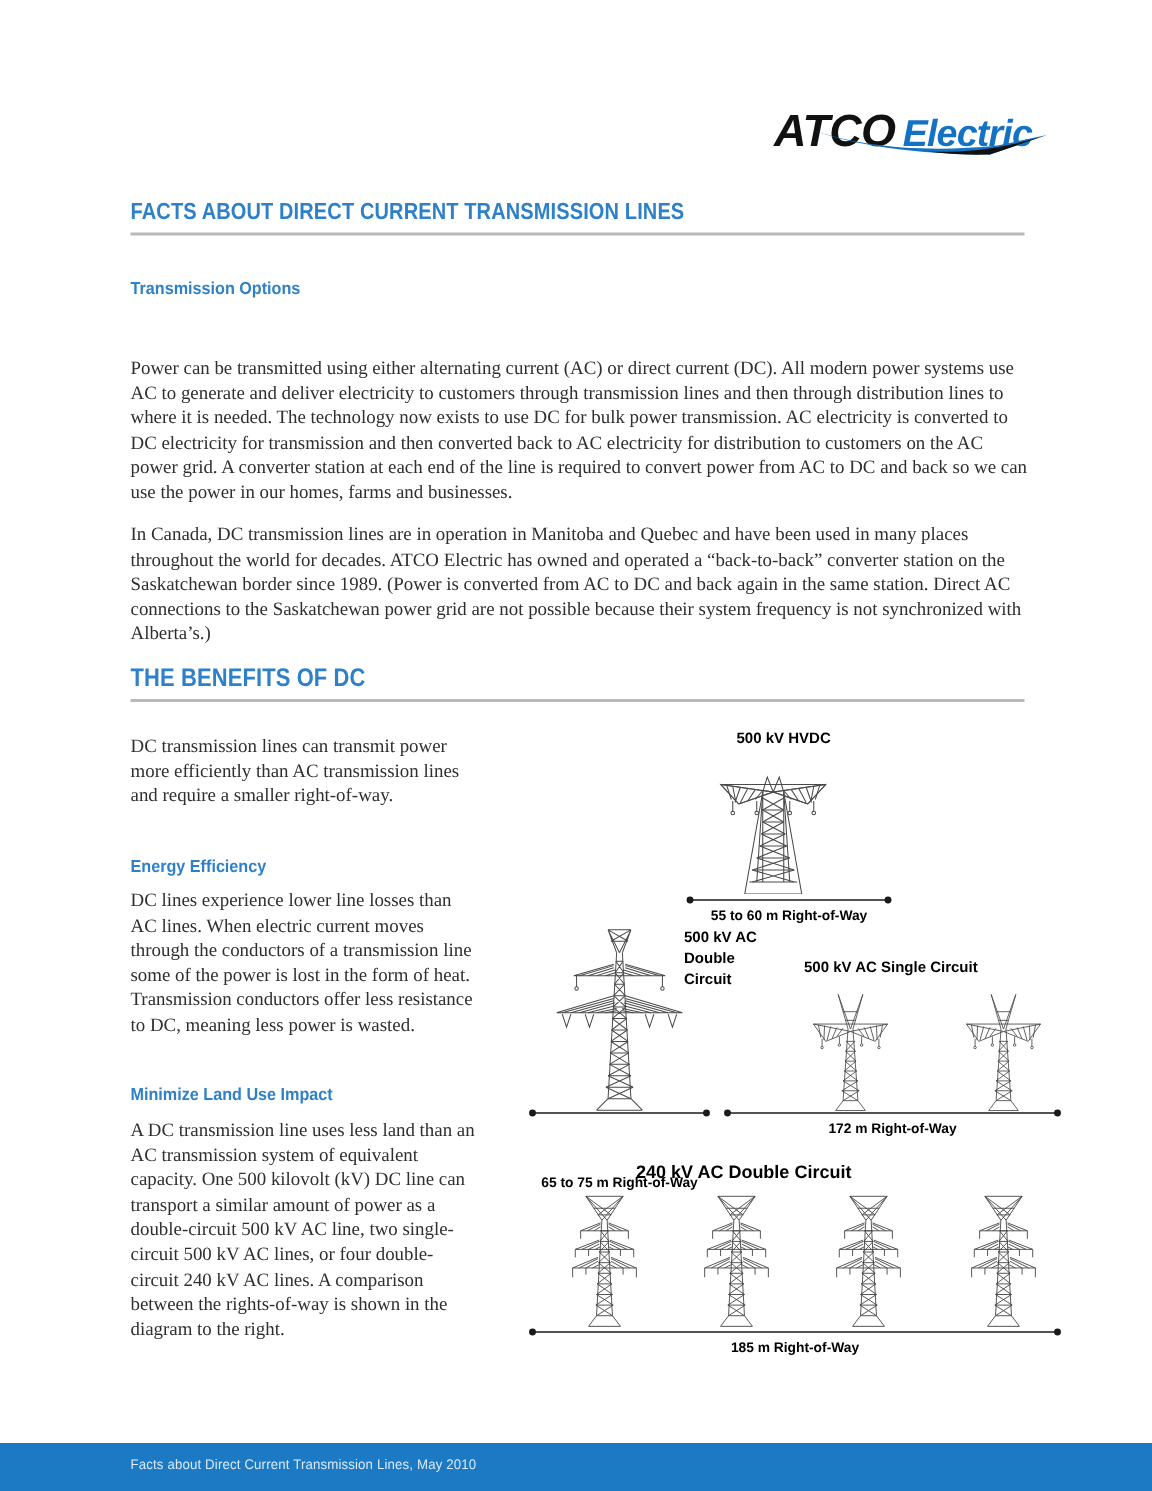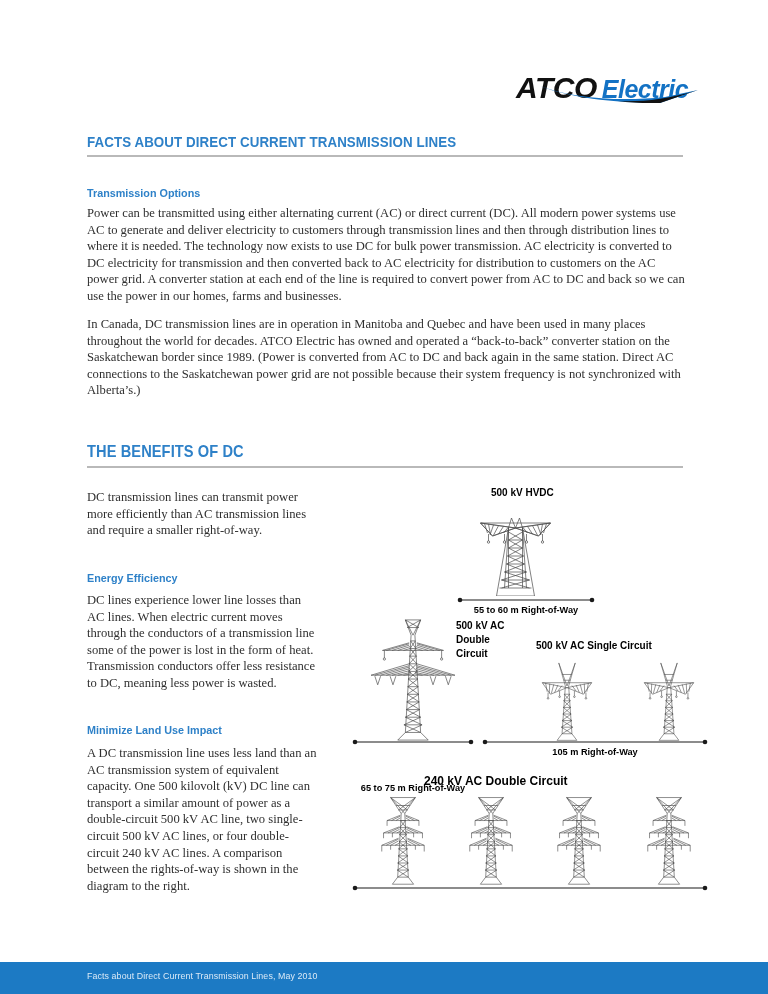--- a/index.html
+++ b/index.html
@@ -82,21 +82,21 @@
 
   
   .body-para {
     position: absolute;
     font-family: "Liberation Serif", serif;
     font-size: 12.6px;
     line-height: 16.6px;
     color: #2f2f2f;
     text-align: left;
   }
-  .wide { left: 87px; width: 600px; }
+  .wide { left: 87px; width: 600px; margin-top: 32px; }
   .narrow { left: 87px; width: 232px; }
 
   
   .diagram {
     position: absolute;
     left: 336px;
     top: 484px;
     width: 380px;
     height: 430px;
   }
@@ -300,36 +300,37 @@
     <circle cx="3" cy="4" r="2.3" fill="#1a1a1a"></circle>
       <circle cx="119" cy="4" r="2.3" fill="#1a1a1a"></circle>
   </svg>
   <div class="dia-caption" style="left:14px; top:263px; width:126px;margin-top:36px;">65 to 75 m Right-of-Way</div>
 
   <svg style="position:absolute; left:146px; top:254px;" width="226" height="8" viewBox="0 0 226 8">
     <line x1="3" y1="4" x2="223" y2="4" stroke="#1a1a1a" stroke-width="1.1"></line>
     <circle cx="3" cy="4" r="2.3" fill="#1a1a1a"></circle>
       <circle cx="223" cy="4" r="2.3" fill="#1a1a1a"></circle>
   </svg>
-  <div class="dia-caption" style="left:146px; top:263px; width:226px;">105 m Right-of-Way</div>
+  <div class="dia-caption" style="left:146px; top:263px; width:226px;">172 m Right-of-Way</div>
 
   <div class="dia-label" style="left:88px; top:290px; font-size:12px;">240 kV AC Double Circuit</div>
   <svg style="position:absolute; left:30px; top:310px;" width="74" height="92" viewBox="0 0 56 104">
     <use href="#tw-240d" x="0" y="0"></use>
   </svg>
   <svg style="position:absolute; left:118px; top:310px;" width="74" height="92" viewBox="0 0 56 104">
     <use href="#tw-240d" x="0" y="0"></use>
   </svg>
   <svg style="position:absolute; left:206px; top:310px;" width="74" height="92" viewBox="0 0 56 104">
     <use href="#tw-240d" x="0" y="0"></use>
   </svg>
   <svg style="position:absolute; left:296px; top:310px;" width="74" height="92" viewBox="0 0 56 104">
     <use href="#tw-240d" x="0" y="0"></use>
   </svg>
   <svg style="position:absolute; left:16px; top:400px;" width="356" height="8" viewBox="0 0 356 8">
     <line x1="3" y1="4" x2="353" y2="4" stroke="#1a1a1a" stroke-width="1.1"></line>
     <circle cx="3" cy="4" r="2.3" fill="#1a1a1a"></circle>
       <circle cx="353" cy="4" r="2.3" fill="#1a1a1a"></circle>
   </svg>
+  <div class="dia-caption" style="left:16px; top:409px; width:356px;">185 m Right-of-Way</div>
 </div>
 
 <div class="footer-bar"></div>
 <div class="footer-text">Facts about Direct Current Transmission Lines, May 2010</div>
 
 </body></html>

